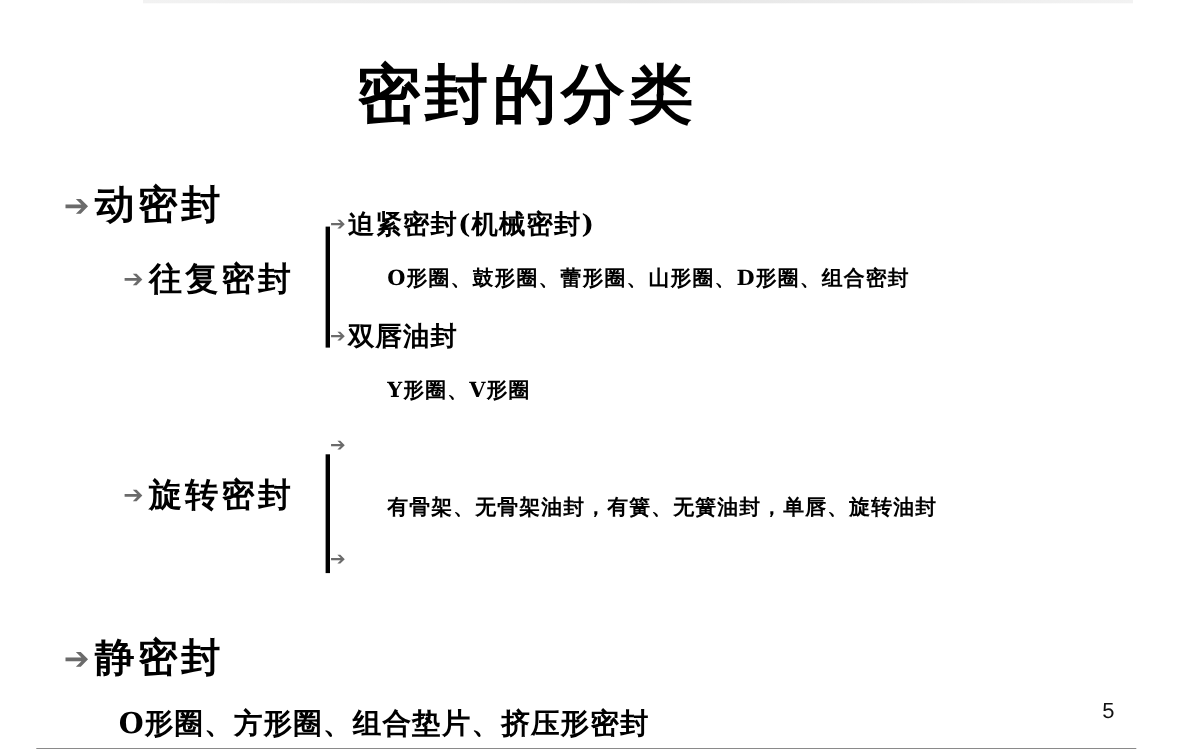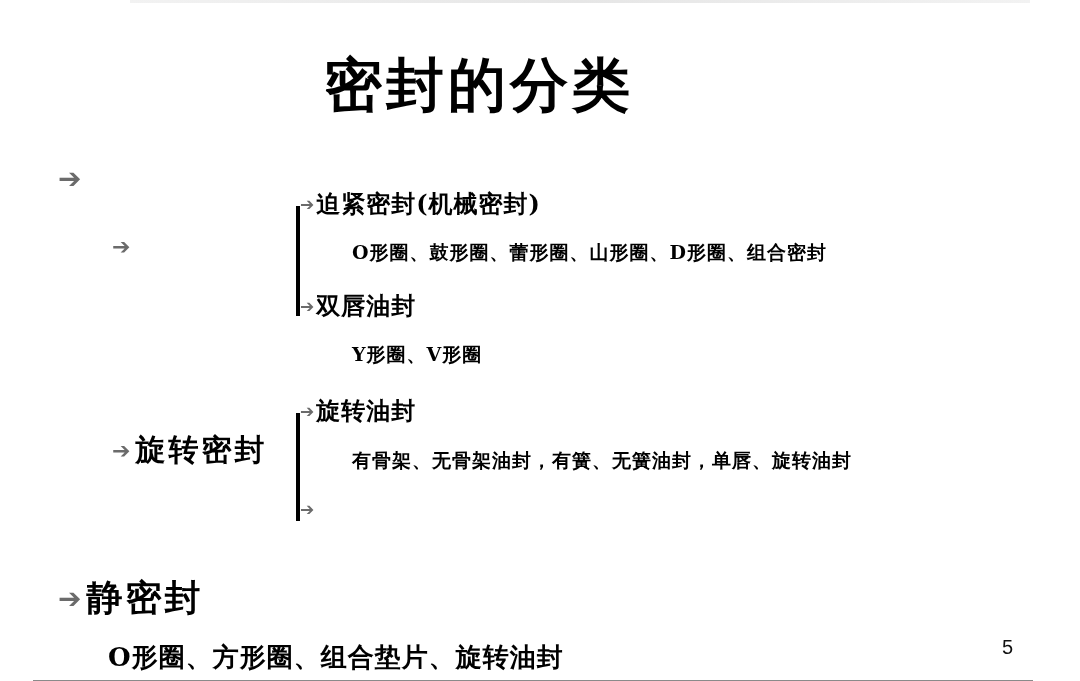--- a/index.html
+++ b/index.html
@@ -52,24 +52,26 @@
   </style>
 </head>
 <body>
 
 <div class="top-strip"></div>
 
 <div class="title">密封的分类</div>
 
 <div class="row lvl1" style="left:58px; top:162px;">
   <span class="arrow">➔</span>
+  <span>动密封</span>
 </div>
 
 <div class="row lvl2" style="left:112px; top:234px;">
   <span class="arrow">➔</span>
+  <span>往复密封</span>
 </div>
 
 <div class="bracket" style="left:296px; top:206px; height:110px;"></div>
 
 <div class="row lvl3" style="left:300px; top:188px;">
   <span class="arrow">➔</span>
   <span>迫紧密封(机械密封)</span>
 </div>
 <div class="row detail" style="left:352px; top:240px;">O形圈、鼓形圈、蕾形圈、山形圈、D形圈、组合密封</div>
 
@@ -81,28 +83,27 @@
 
 <div class="row lvl2" style="left:112px; top:430px;">
   <span class="arrow">➔</span>
   <span>旋转密封</span>
 </div>
 
 <div class="bracket" style="left:296px; top:413px; height:108px;"></div>
 
 <div class="row lvl3" style="left:300px; top:395px;">
   <span class="arrow">➔</span>
-  <span>旋转油封</span>
 </div>
 <div class="row detail" style="left:352px; top:448px;">有骨架、无骨架油封，有簧、无簧油封，单唇、旋转油封</div>
 
 <div class="row lvl3" style="left:300px; top:499px;">
   <span class="arrow">➔</span>
 </div>
 
 <div class="row lvl1" style="left:58px; top:574px;">
   <span class="arrow">➔</span>
   <span>静密封</span>
 </div>
-<div class="row static-detail" style="left:108px; top:640px;">O形圈、方形圈、组合垫片、旋转油封</div>
+<div class="row static-detail" style="left:108px; top:640px;">O形圈、方形圈、组合垫片、挤压形密封</div>
 
 <div class="page-number">5</div>
 <div class="bottom-rule"></div>
 
 </body></html>

